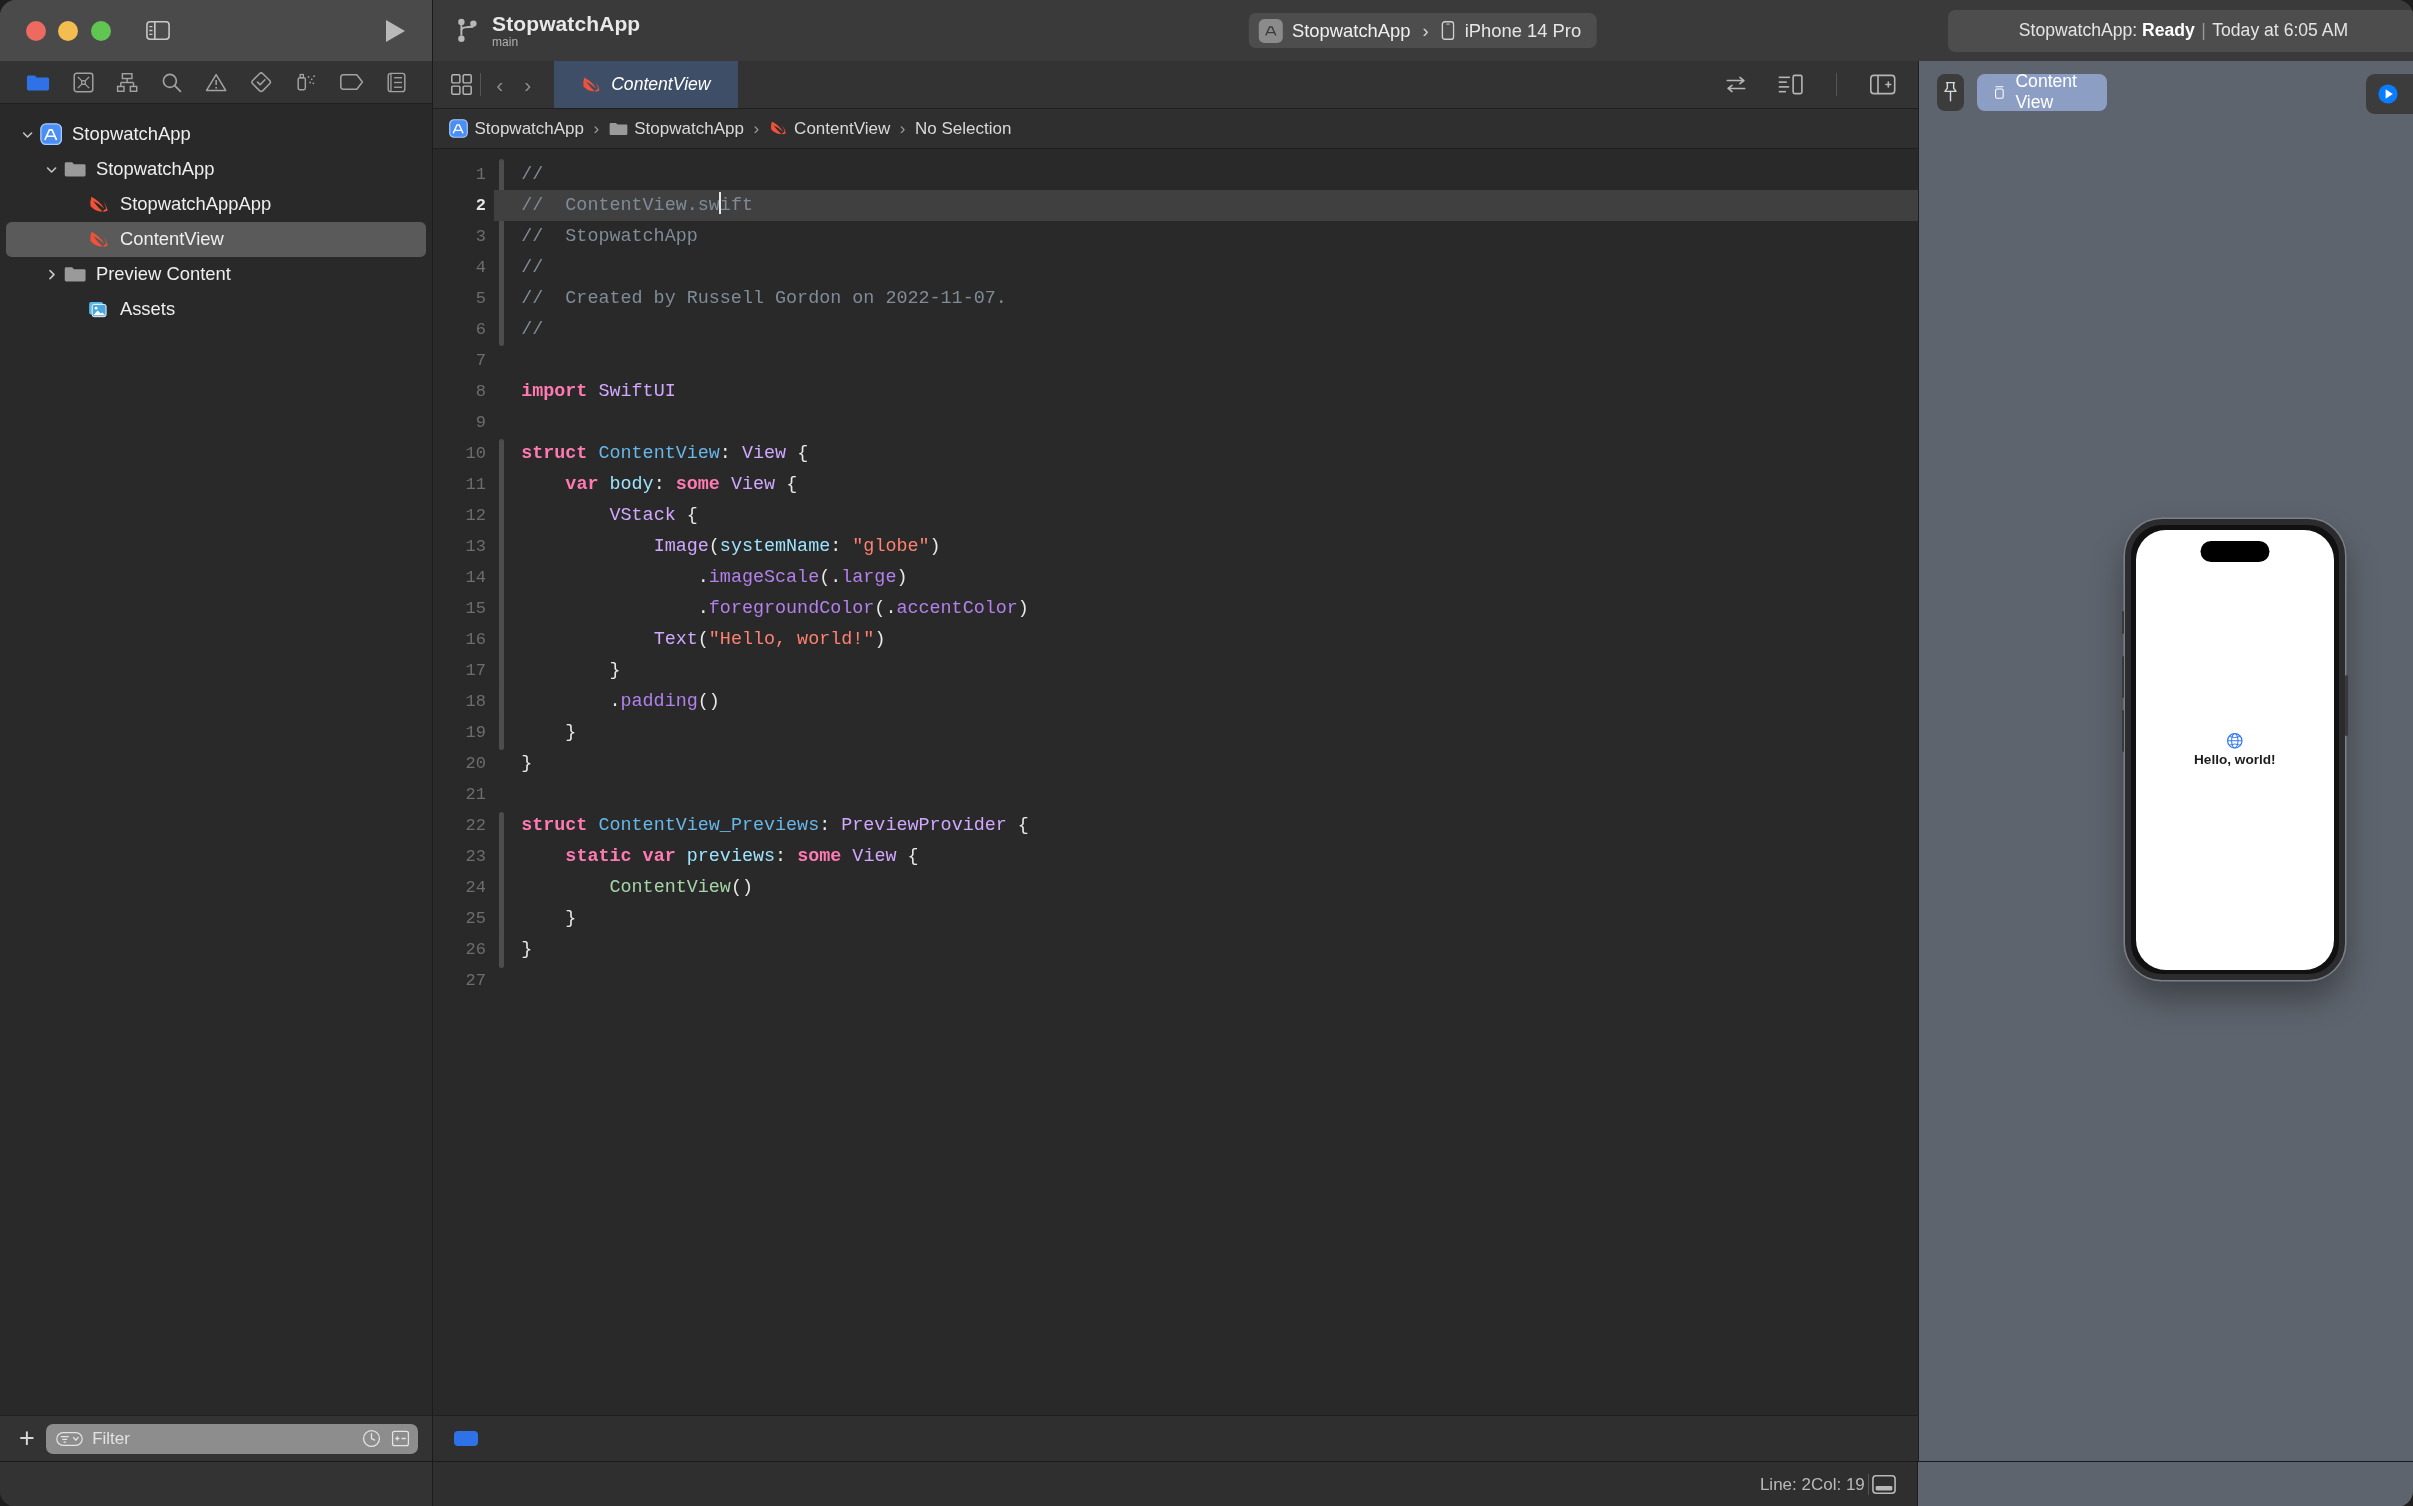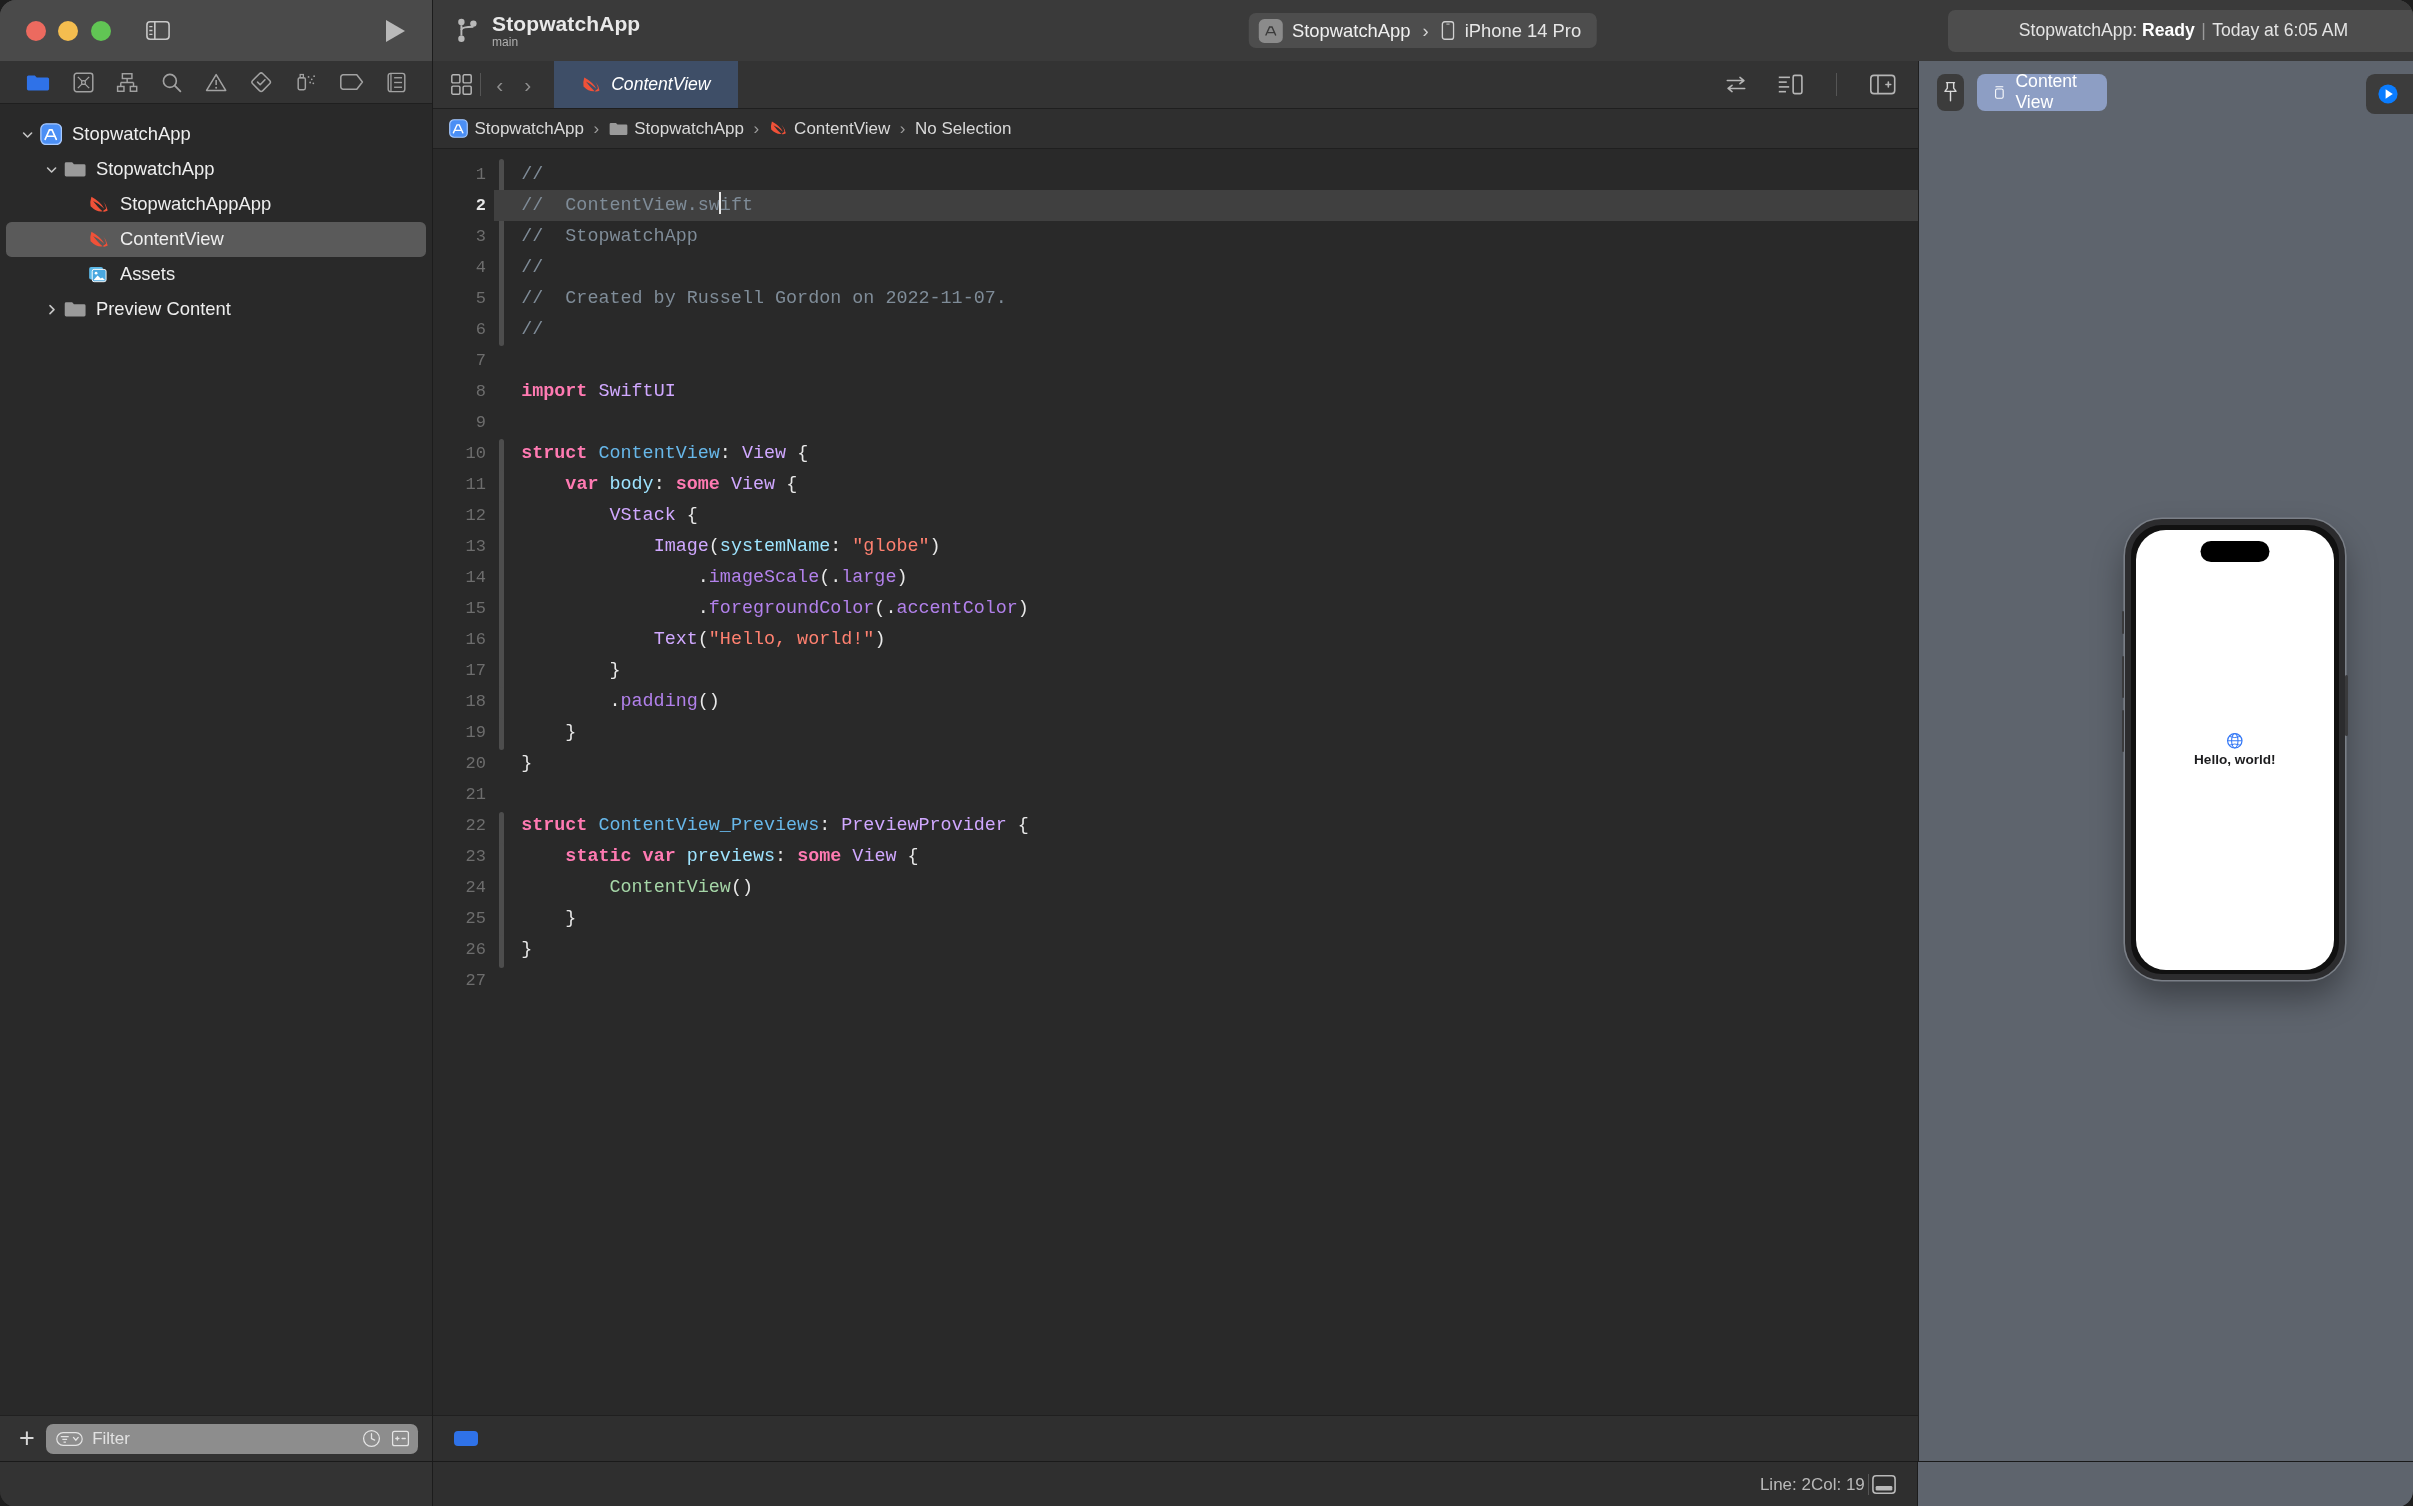--- a/index.html
+++ b/index.html
@@ -473,44 +473,44 @@
           <div class="tree-row selected" style="padding-left: 59px;">
             <span class="disc"></span>
             <span class="tree-ic">
               <svg width="22.3" height="19" viewBox="0 0 26 22">
       <path d="M4 2 Q15 8 19 16 Q13 10 6 7 Q12 15 17 19 Q10 20 3 13 Q2 8 4 2 Z" fill="#f05138"></path>
       <path d="M17 19 Q20 20 23 18 Q22 12 17 6 Q21 12 21 16 Z" fill="#f05138"></path>
               </svg>
             </span>
             <span>ContentView</span>
           </div>
+          <div class="tree-row" style="padding-left: 35px;">
+            <span class="disc">
+              <svg width="11.2" height="11.2" viewBox="0 0 14 14">
+                <path d="M5 2 L10 7 L5 12" fill="none" stroke="#c6c6c6" stroke-width="2" stroke-linecap="round" stroke-linejoin="round"></path>
+              </svg>
+            </span>
+            <span class="tree-ic">
+              <svg width="22.3" height="18" viewBox="0 0 30 24">
+      <path d="M1 5 a2 2 0 0 1 2-2 h8 l2.4 2.6 H27 a2 2 0 0 1 2 2 V20 a2 2 0 0 1 -2 2 H3 a2 2 0 0 1 -2-2 Z" fill="#9a9a9a"></path>
+              </svg>
+            </span>
+            <span>Preview Content</span>
+          </div>
           <div class="tree-row" style="padding-left: 59px;">
             <span class="disc"></span>
             <span class="tree-ic">
               <svg width="22.3" height="20" viewBox="0 0 28 26">
       <rect x="1" y="4" width="18" height="16" rx="2.5" fill="#5bb8e8"></rect>
       <rect x="5" y="7" width="18" height="16" rx="2.5" fill="#4aa8e0" stroke="#fff" stroke-width="1.2"></rect>
       <circle cx="10" cy="12" r="1.8" fill="#fff"></circle>
       <path d="M6.5 21 L12 15 L16 19 L18 17.5 L22 21 Z" fill="#fff"></path>
               </svg>
             </span>
             <span>Assets</span>
-          </div>
-          <div class="tree-row" style="padding-left: 35px;">
-            <span class="disc">
-              <svg width="11.2" height="11.2" viewBox="0 0 14 14">
-                <path d="M5 2 L10 7 L5 12" fill="none" stroke="#c6c6c6" stroke-width="2" stroke-linecap="round" stroke-linejoin="round"></path>
-              </svg>
-            </span>
-            <span class="tree-ic">
-              <svg width="22.3" height="18" viewBox="0 0 30 24">
-      <path d="M1 5 a2 2 0 0 1 2-2 h8 l2.4 2.6 H27 a2 2 0 0 1 2 2 V20 a2 2 0 0 1 -2 2 H3 a2 2 0 0 1 -2-2 Z" fill="#9a9a9a"></path>
-              </svg>
-            </span>
-            <span>Preview Content</span>
           </div>
         </div>
 
       <div class="nav-filter">
         <div style="font-size:27px;color:#d7d7d7;font-weight:300;line-height:.7;">+</div>
         <div class="filter-box">
           <svg width="27" height="16" viewBox="0 0 34 20">
             <rect x="1" y="2" width="32" height="16" rx="8" fill="none" stroke="#e4e4e4" stroke-width="1.5"></rect>
             <line x1="6" y1="7" x2="16" y2="7" stroke="#e4e4e4" stroke-width="1.5"></line>
             <line x1="8" y1="10.5" x2="14" y2="10.5" stroke="#e4e4e4" stroke-width="1.5"></line>

